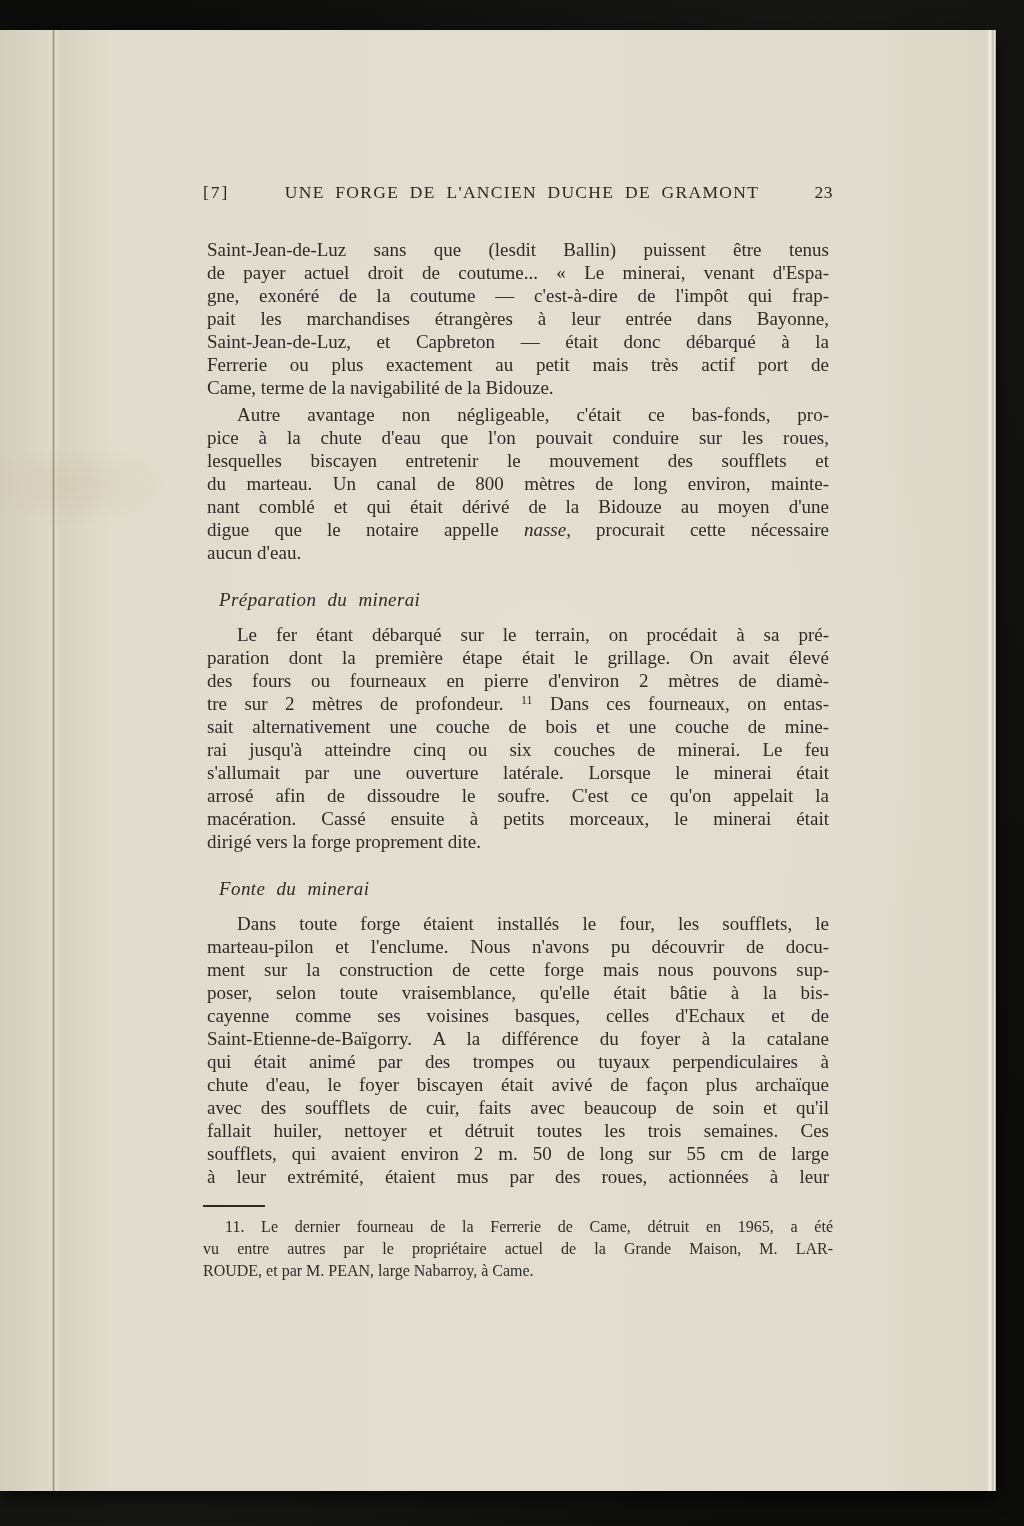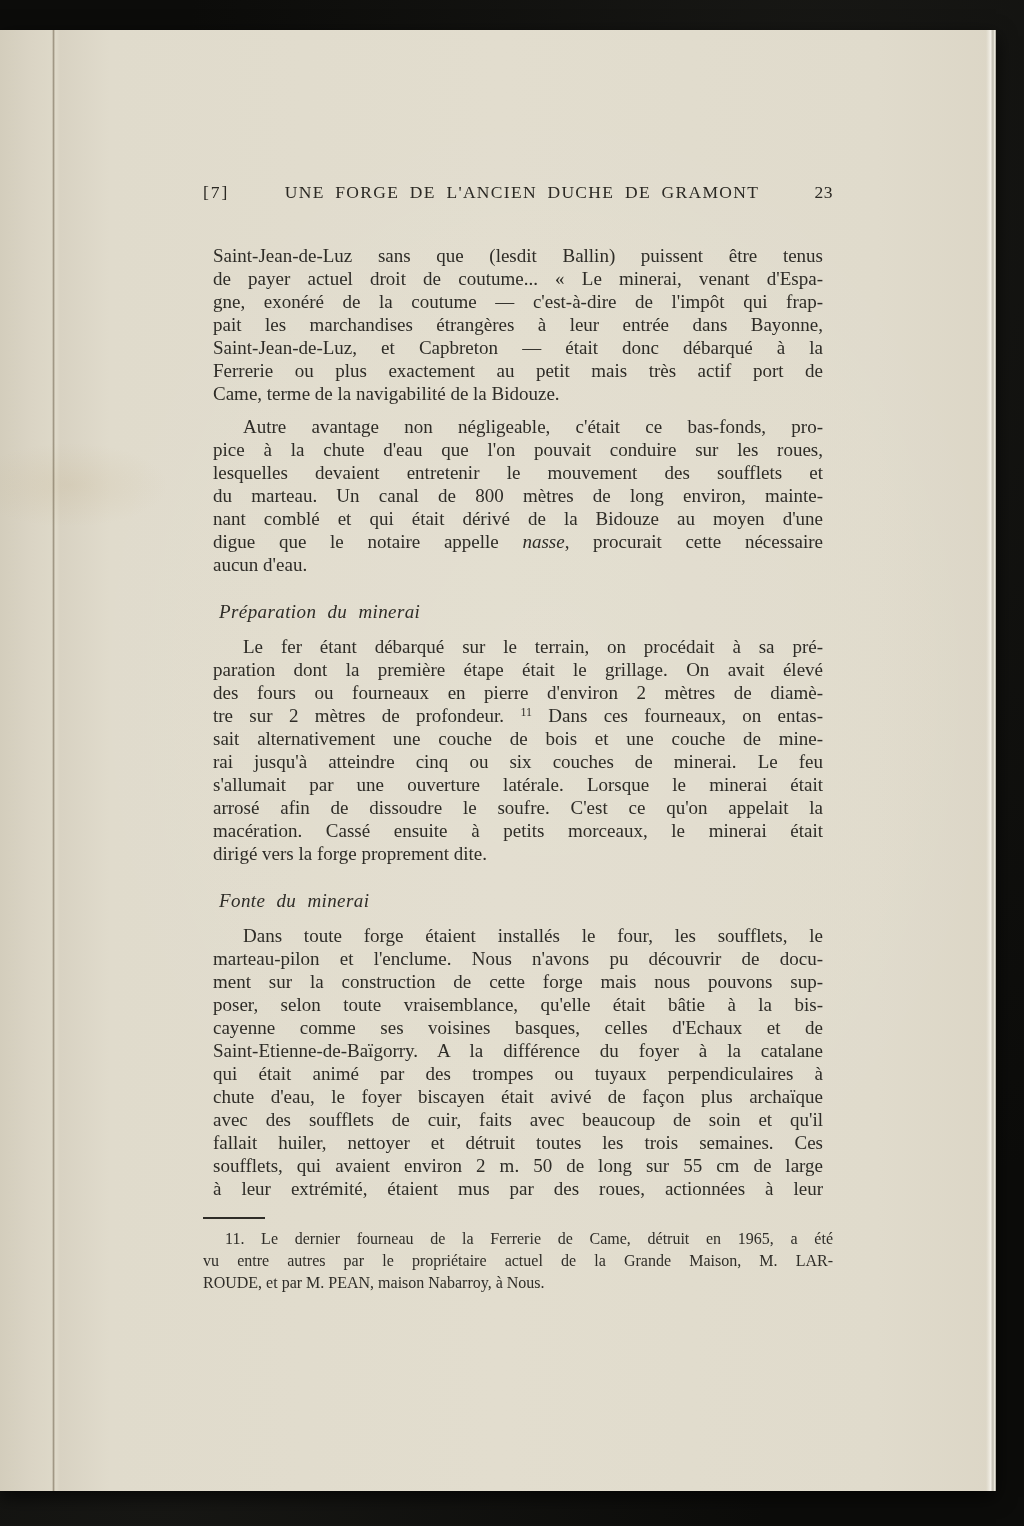--- a/index.html
+++ b/index.html
@@ -40,21 +40,21 @@
     display:grid;grid-template-columns:auto 1fr auto;align-items:baseline;
     font-size:17.5px;color:#2b2924;
   }
   .header .num{letter-spacing:2px;}
   .header .title{text-align:center;letter-spacing:1.3px;word-spacing:5px;}
   .header .folio{letter-spacing:.5px;}
   .content{
     position:absolute;left:203px;top:204px;width:630px;
     font-size:19px;line-height:23px;color:#2e2c27;
   }
-  .para{margin:10px;}
+  .para{margin:4px;}
   .jl{text-align:justify;text-align-last:justify;}
   .ll{text-align:left;}
   .ind{padding-left:30px;}
   .heading{
     font-style:italic;font-size:19px;letter-spacing:.4px;word-spacing:6px;
     margin:24px 0 12px 16px;
   }
   .it{font-style:italic;}
   sup.fnref{font-size:12px;line-height:0;vertical-align:6px;}
   .fn-rule{
@@ -88,21 +88,21 @@
       <div class="jl">gne, exonéré de la coutume — c'est-à-dire de l'impôt qui frap-</div>
       <div class="jl">pait les marchandises étrangères à leur entrée dans Bayonne,</div>
       <div class="jl">Saint-Jean-de-Luz, et Capbreton — était donc débarqué à la</div>
       <div class="jl">Ferrerie ou plus exactement au petit mais très actif port de</div>
       <div class="ll">Came, terme de la navigabilité de la Bidouze.</div>
     </div>
 
     <div class="para">
       <div class="jl ind">Autre avantage non négligeable, c'était ce bas-fonds, pro-</div>
       <div class="jl">pice à la chute d'eau que l'on pouvait conduire sur les roues,</div>
-      <div class="jl">lesquelles devaient entretenir le mouvement des soufflets et</div>
+      <div class="jl">lesquelles biscayen entretenir le mouvement des soufflets et</div>
       <div class="jl">du marteau. Un canal de 800 mètres de long environ, mainte-</div>
       <div class="jl">nant comblé et qui était dérivé de la Bidouze au moyen d'une</div>
       <div class="jl"><span>digue que le notaire appelle </span><span class="it">nasse</span><span>, procurait cette nécessaire</span></div>
       <div class="ll">aucun d'eau.</div>
     </div>
 
     <div class="heading">Préparation du minerai</div>
 
     <div class="para">
       <div class="jl ind">Le fer étant débarqué sur le terrain, on procédait à sa pré-</div>
@@ -132,17 +132,17 @@
       <div class="jl">fallait huiler, nettoyer et détruit toutes les trois semaines. Ces</div>
       <div class="jl">soufflets, qui avaient environ 2 m. 50 de long sur 55 cm de large</div>
       <div class="jl">à leur extrémité, étaient mus par des roues, actionnées à leur</div>
     </div>
 
     <div class="fn-rule"></div>
 
     <div class="footnote">
       <div class="jl ind">11. Le dernier fourneau de la Ferrerie de Came, détruit en 1965, a été</div>
       <div class="jl">vu entre autres par le propriétaire actuel de la Grande Maison, M. LAR-</div>
-      <div class="ll">ROUDE, et par M. PEAN, maison Nabarroy, à Nous.</div>
+      <div class="ll">ROUDE, et par M. PEAN, large Nabarroy, à Came.</div>
     </div>
 
   </div>
 </div>
 
 </body></html>

